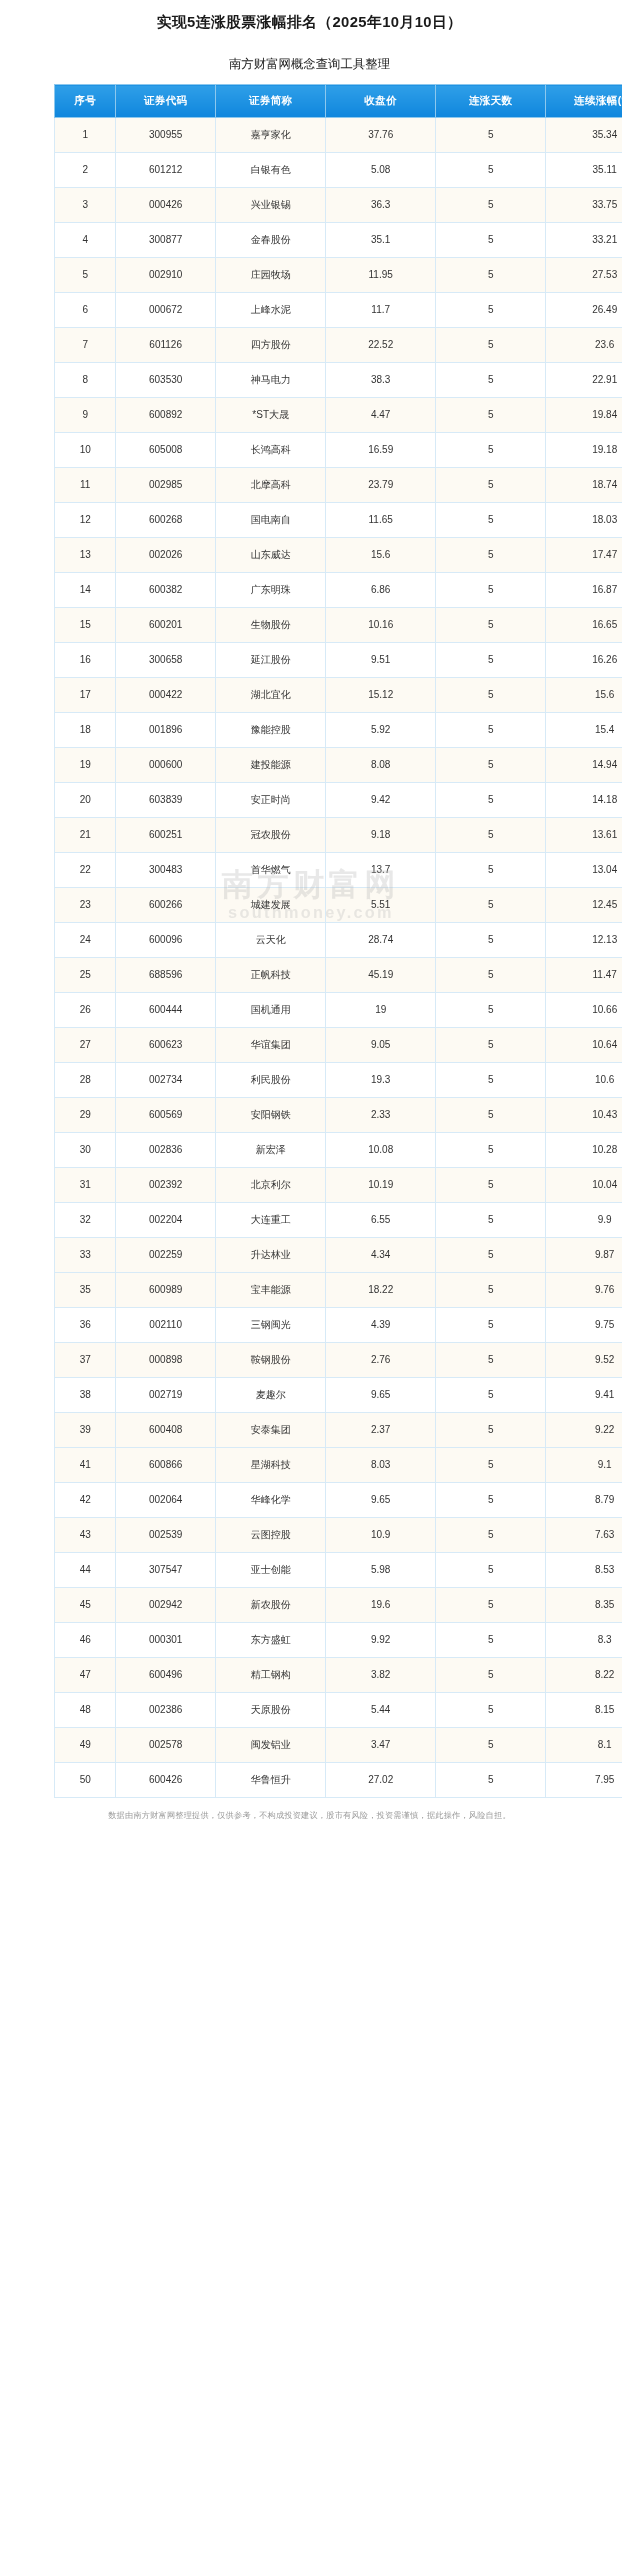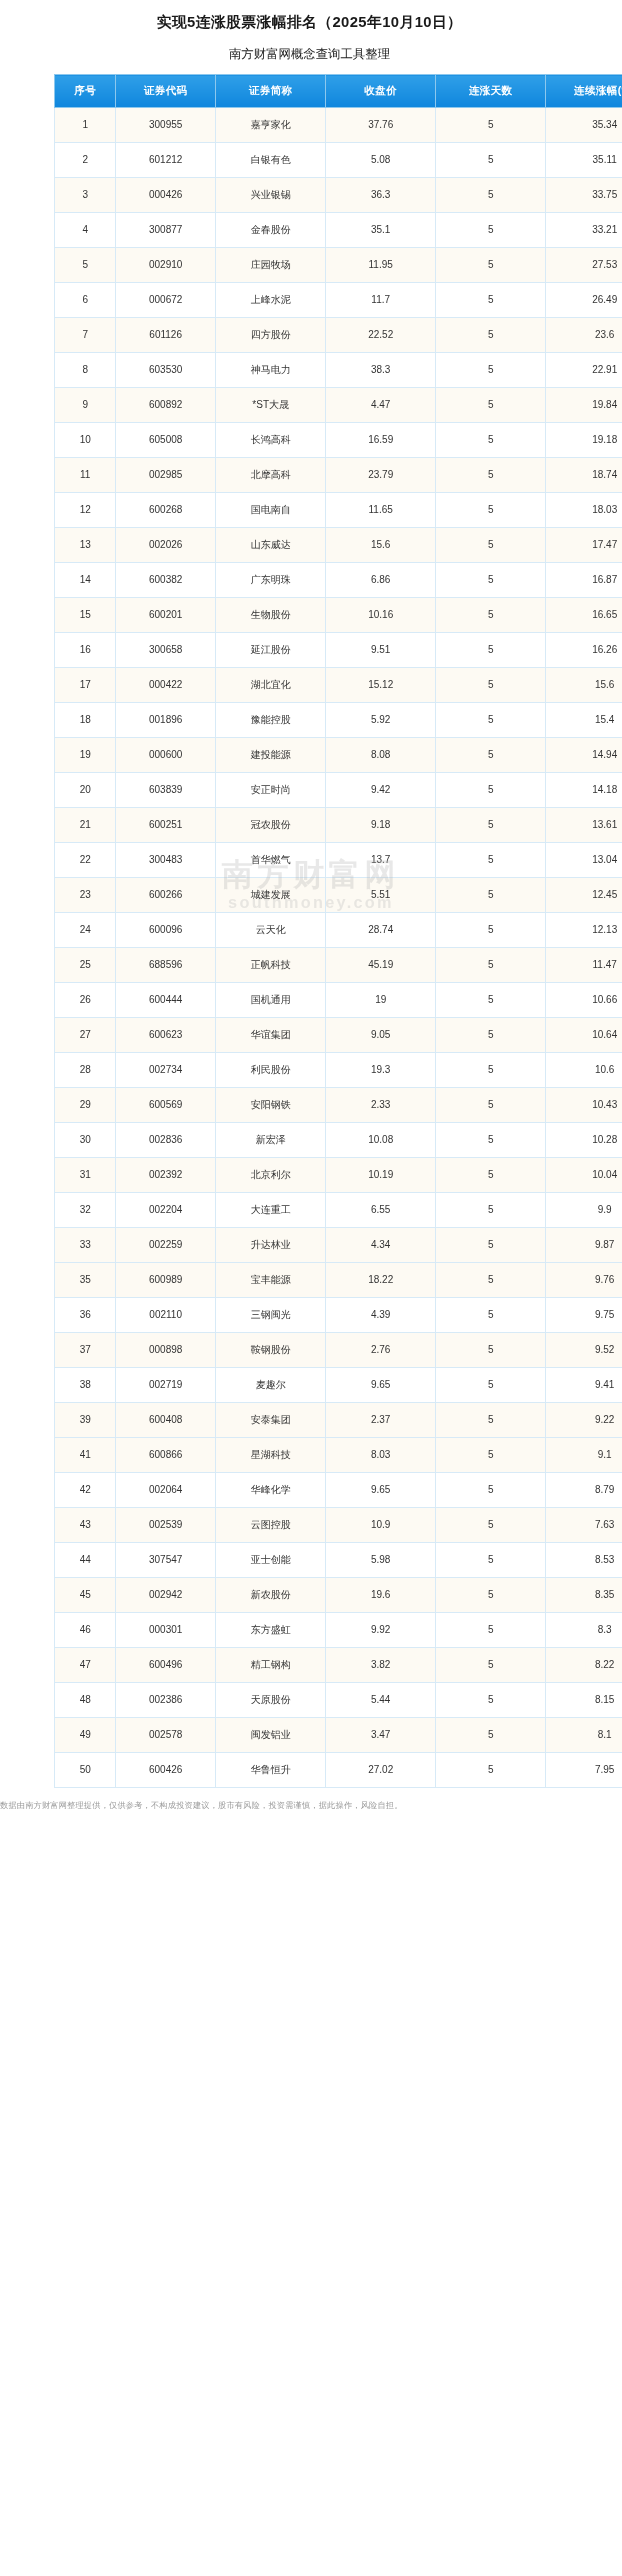--- a/index.html
+++ b/index.html
@@ -25,21 +25,21 @@
     font-size: 14.8px;
     font-weight: bold;
     color: #1a1a1a;
     letter-spacing: 0.4px;
     line-height: 23px;
   }
   .subtitle {
     font-size: 12.4px;
     color: #1a1a1a;
     line-height: 22px;
-    margin-top: 9px;
+    margin-top: 19px;
   }
   .table-wrap {
     padding: 4.7px 6.2px 0 6.2px;
     box-sizing: border-box;
     position: relative;
   }
   table.rank {
     width: 610px;
     border-collapse: collapse;
     table-layout: fixed;
@@ -95,21 +95,21 @@
   .wm-sub {
     top: 823px;
     font-size: 16.3px;
     font-weight: bold;
     color: rgba(185, 185, 185, 0.30);
     letter-spacing: 2.3px;
   }
   .footer {
     margin-top: 7.8px;
     padding: 4.7px 0 7.8px 0;
-    text-align: left;
+    text-align: center;
     font-size: 8.2px;
     color: #9a9a9a;
     letter-spacing: 0.2px;
   }
 </style>
 </head>
 <body>
 
 <div class="page">
 

